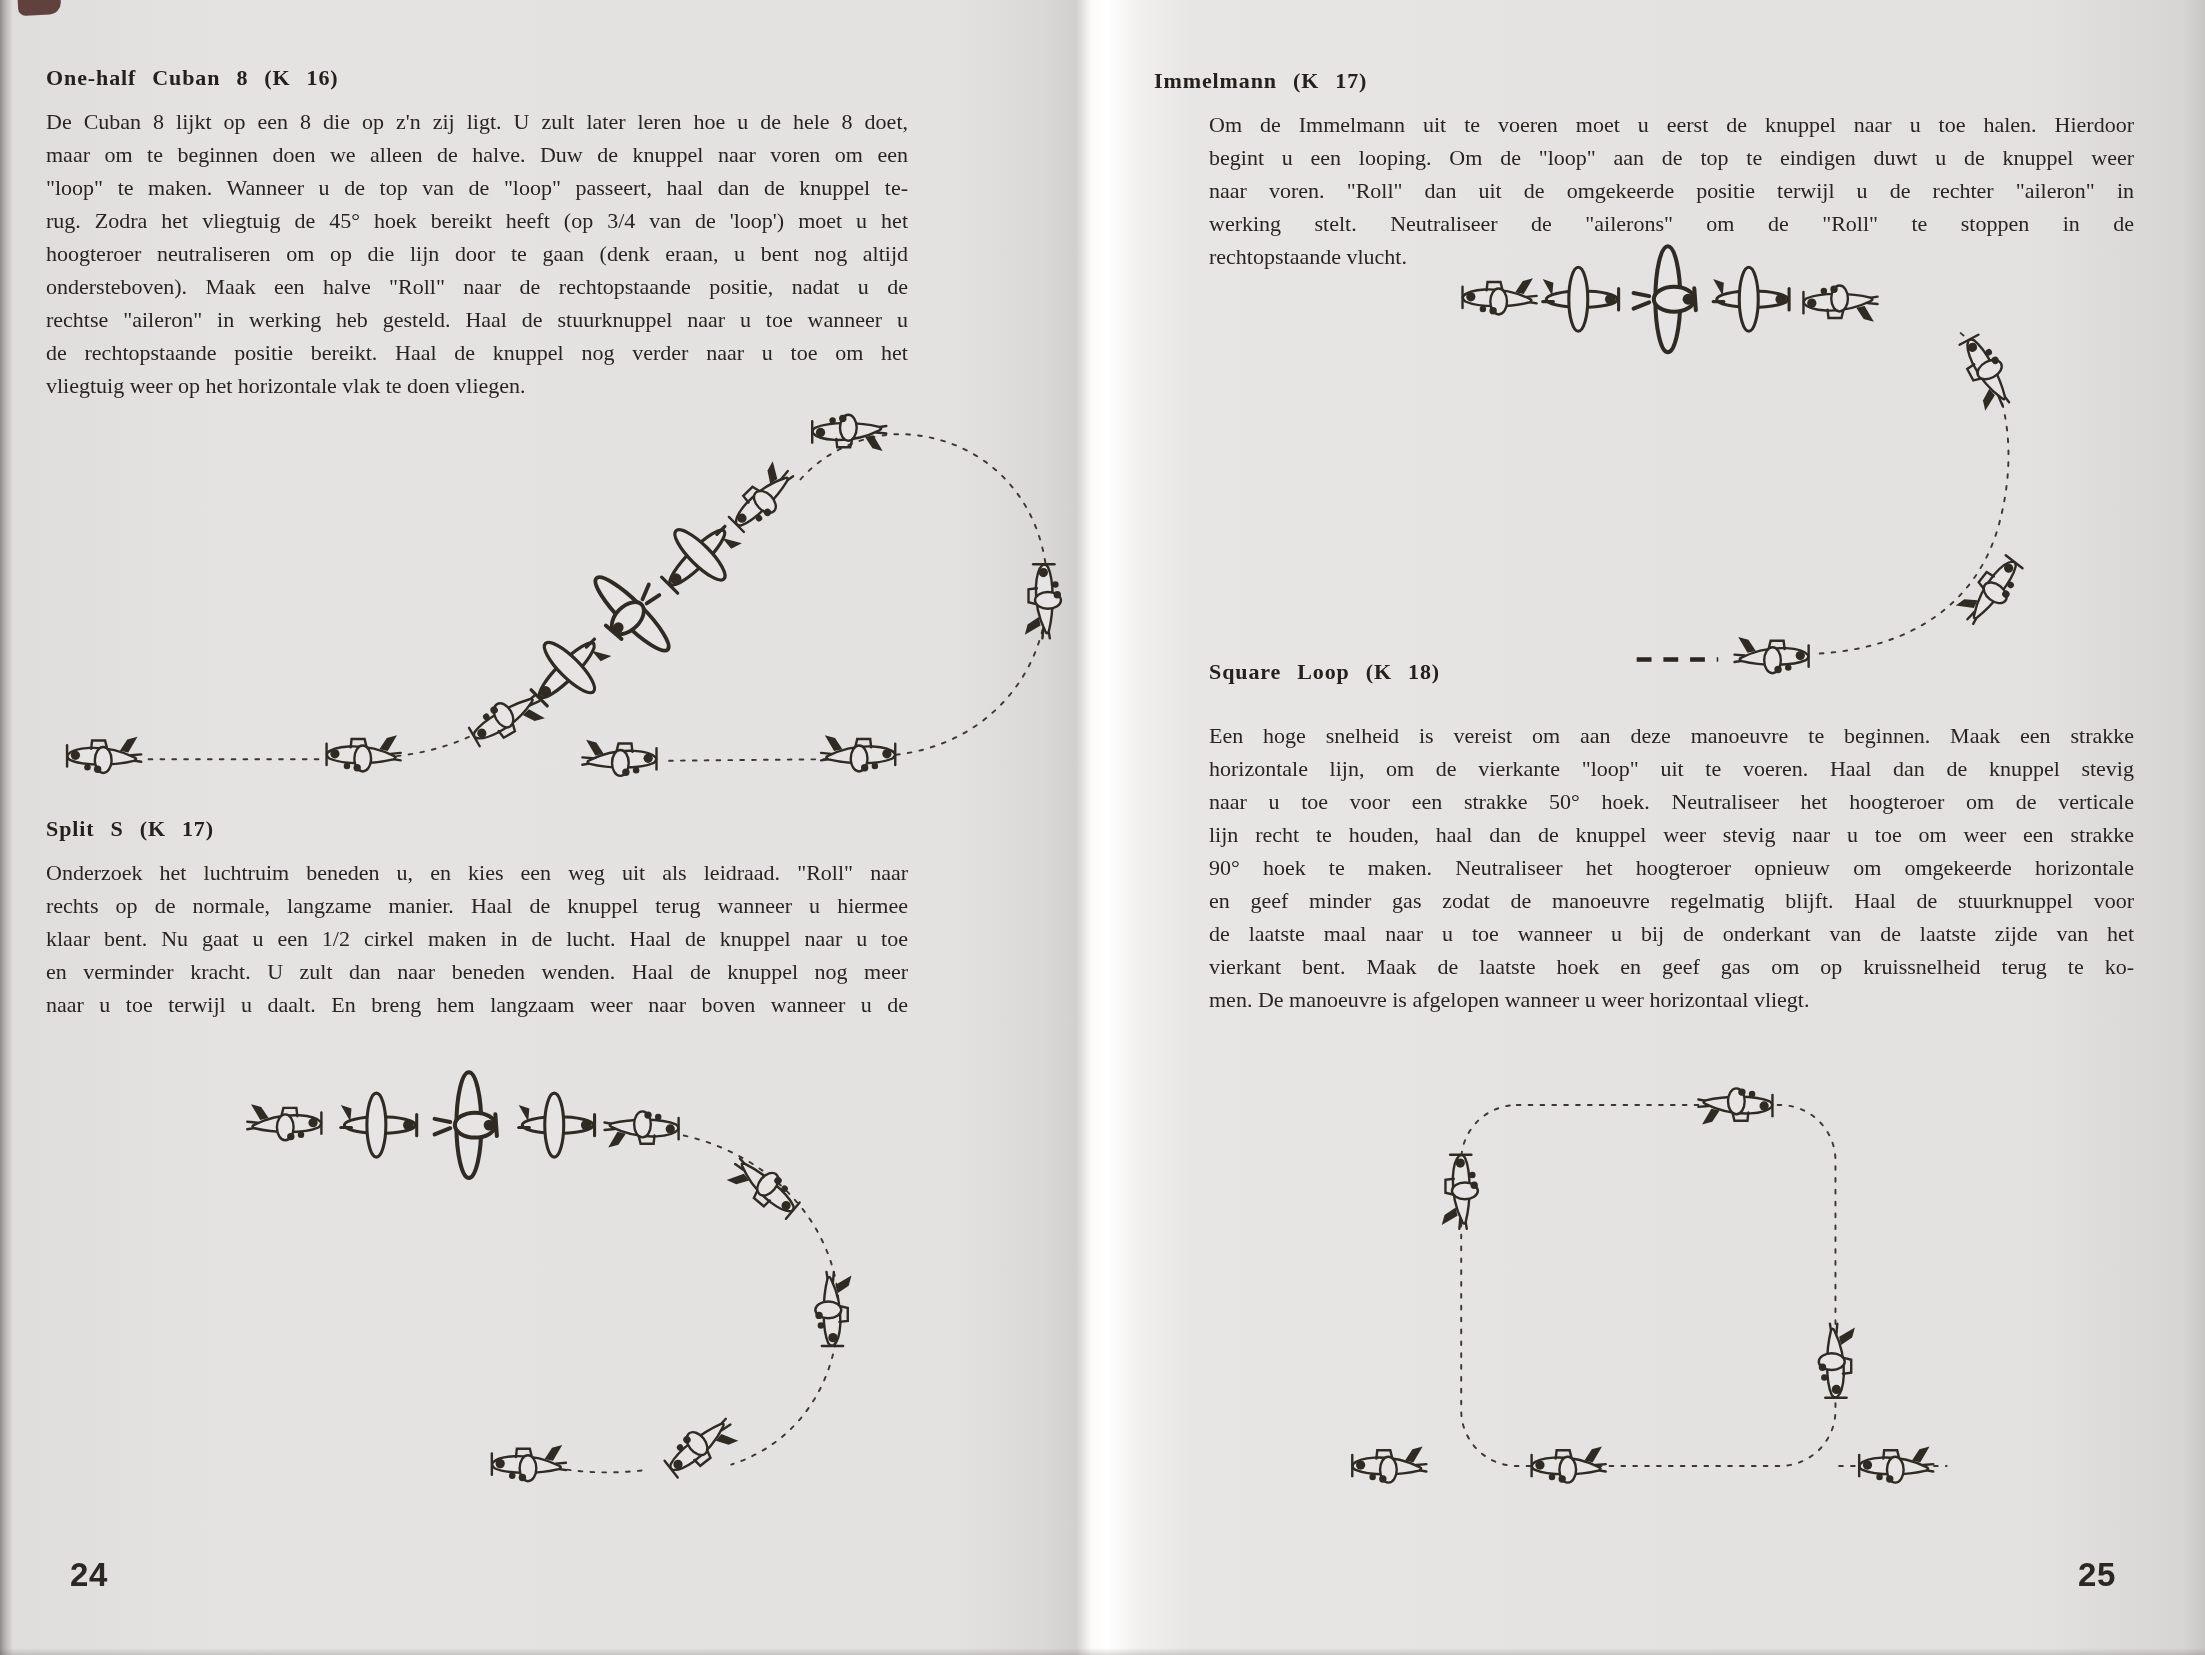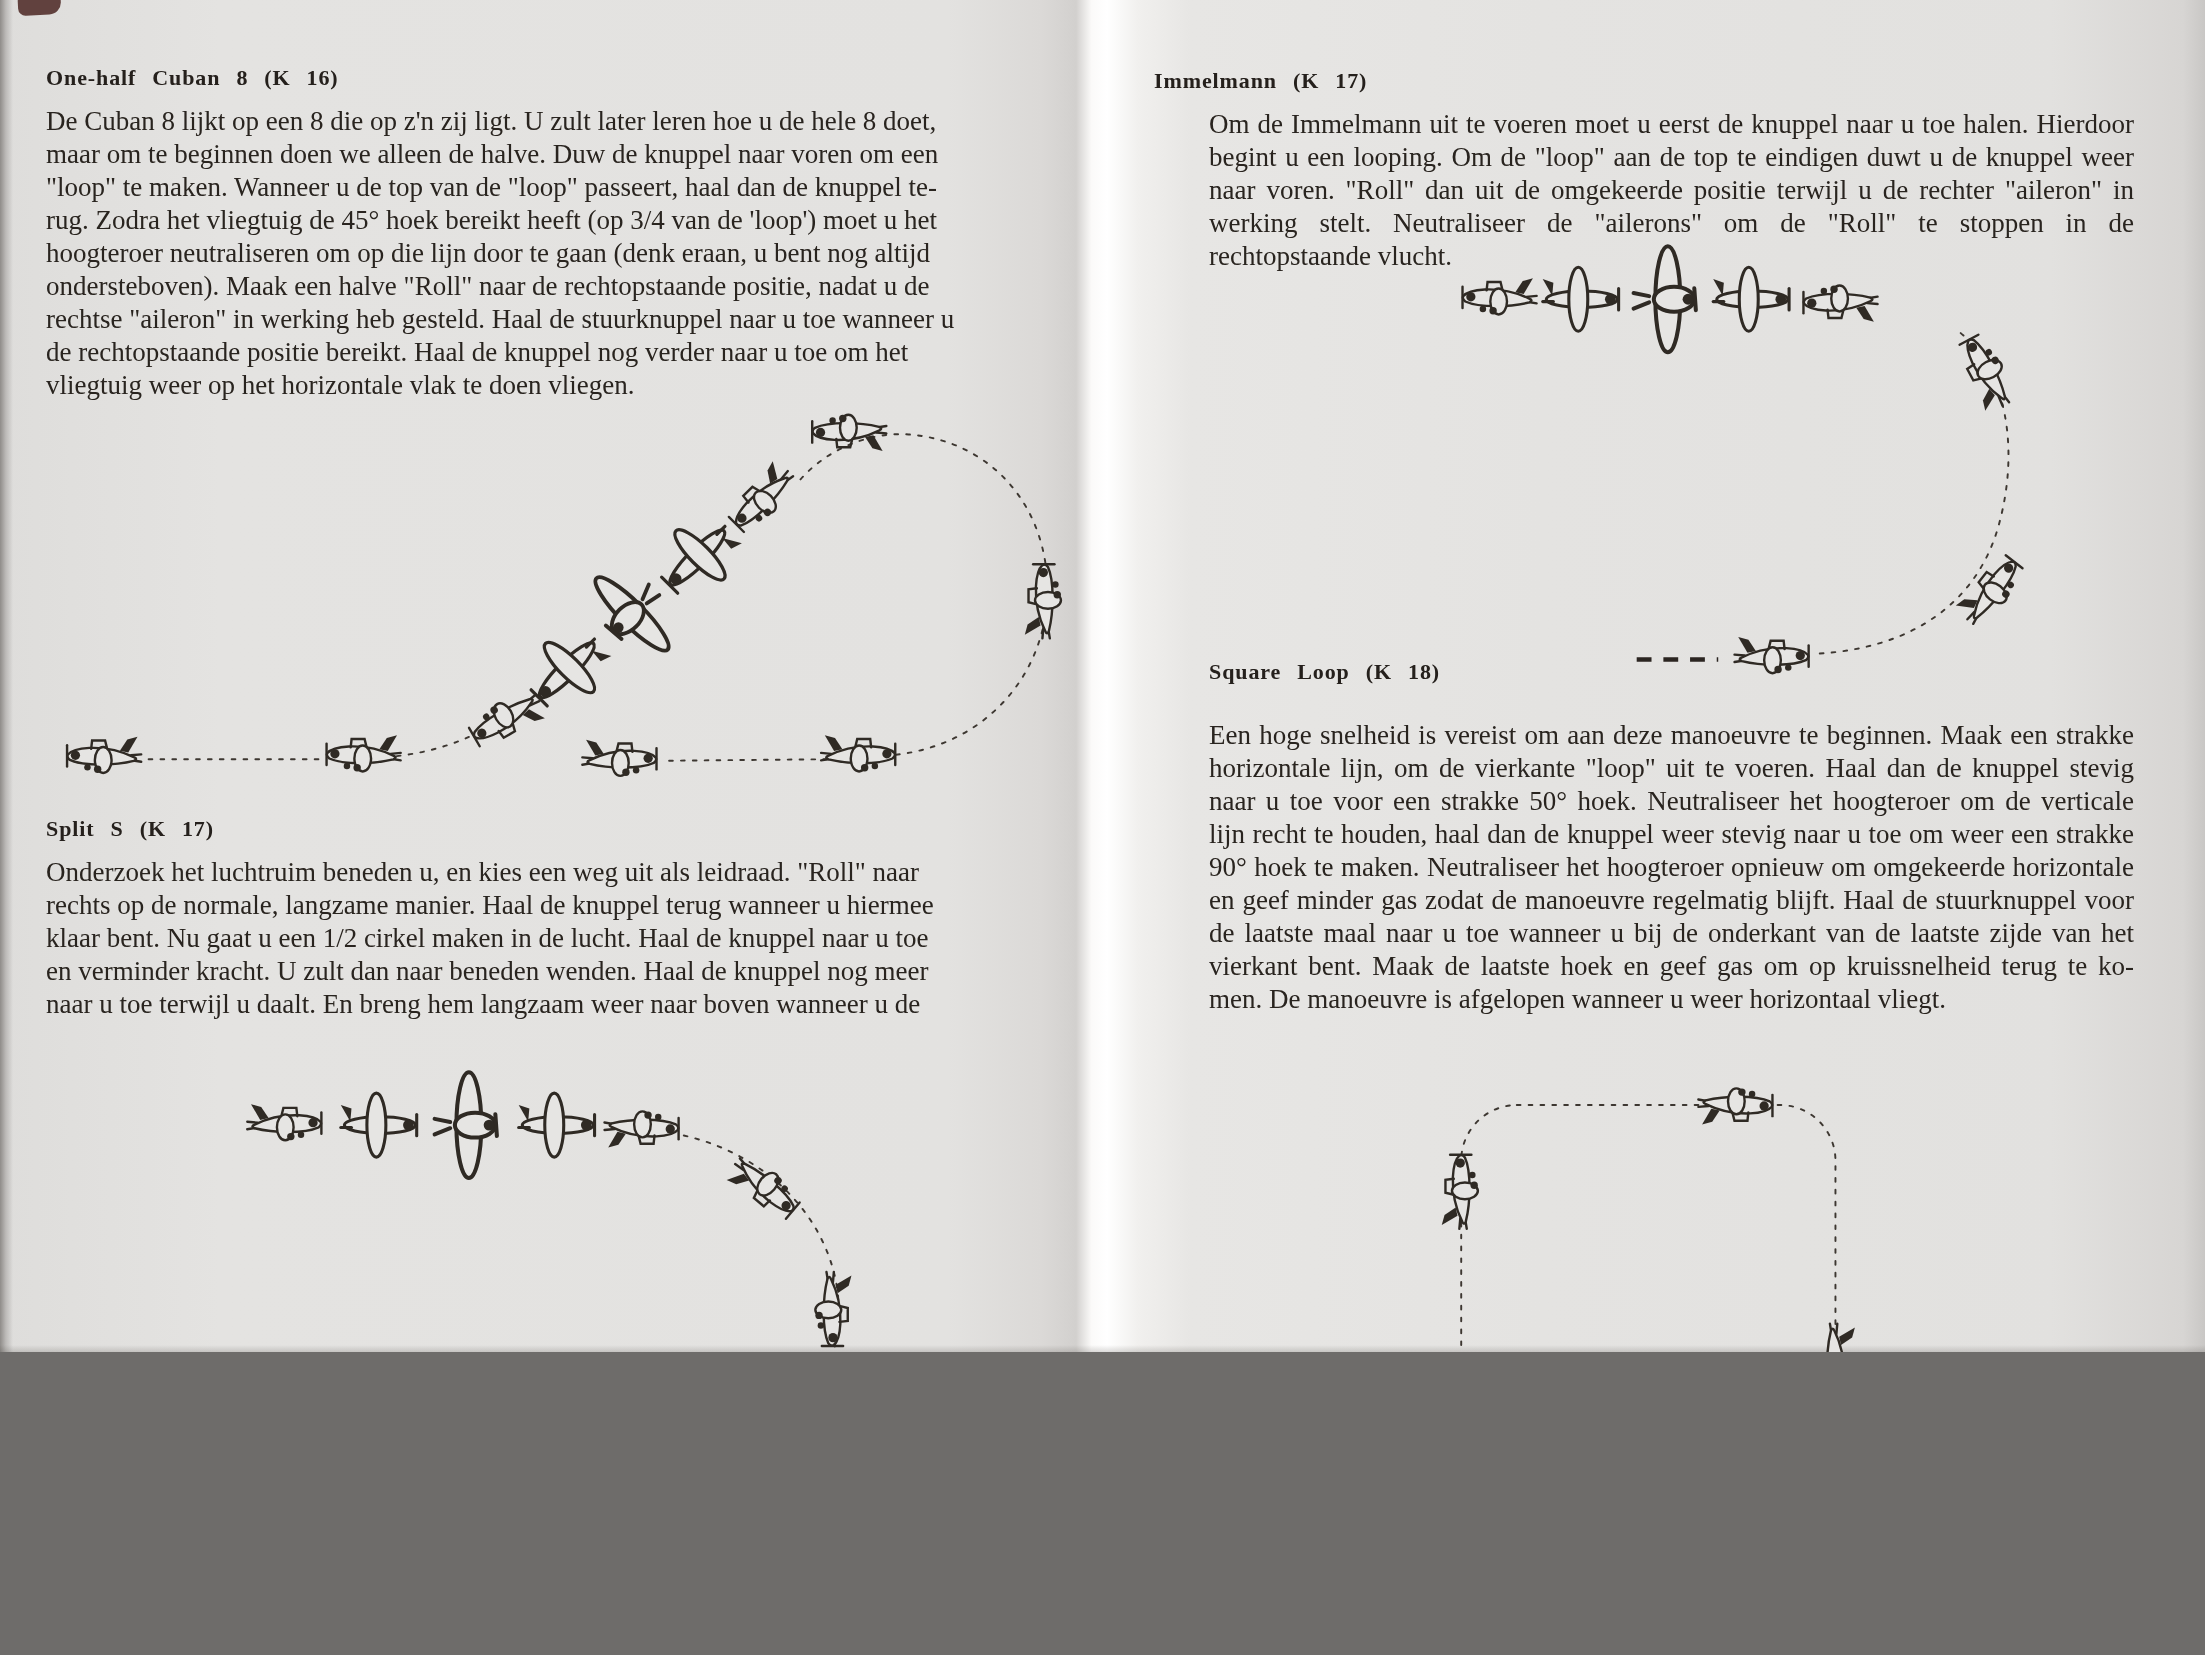--- a/index.html
+++ b/index.html
@@ -1,34 +1,34 @@
 <!DOCTYPE html>
 <html style="font-size:12px"><head>
 <meta charset="utf-8">
 <style>
   html,body{margin:0;padding:0;background:#6e6c6a;}
   .scan{
-    position:relative;width:2205px;height:1352px;overflow:hidden;
+    position:relative;width:2205px;height:1655px;overflow:hidden;
     color:#272220;
     font-family:"Liberation Serif","DejaVu Serif",serif;
     background:linear-gradient(90deg,
       #dedddb 0%, #e4e3e1 10%, #e3e2e0 43%,
       #dbd9d7 47.2%, #d2d0ce 48.8%, #fbfaf9 49.5%,
       #ffffff 50.2%, #f1f0ee 51.6%, #e7e6e4 54%,
       #e4e3e1 70%, #e2e1df 93%, #d7d5d3 99%, #c9c7c5 100%);
   }
   .edge-left{position:absolute;left:0;top:0;width:13.3px;height:100%;
     background:linear-gradient(90deg,#8f8c89 0%,#bcbab8 45%,rgba(188,186,184,0) 100%);}
   .edge-bottom{position:absolute;left:0;bottom:0;width:100%;height:7.4px;
     background:linear-gradient(0deg,rgba(60,55,50,.18),rgba(60,55,50,0));}
   .smudge{position:absolute;left:18px;top:-3px;width:43px;height:18px;
     background:#53302c;border-radius:3px 4.4px 12px 7.4px;opacity:.9;transform:rotate(-3deg);}
   .heading{position:absolute;font-weight:700;font-size:22px;letter-spacing:0.9px;
     word-spacing:9.6px;white-space:nowrap;color:#25201c;}
-  .para{position:absolute;font-size:27px;line-height:33px;color:#29241f;}
+  .para{position:absolute;font-size:22px;line-height:33px;color:#29241f;}
   .tline{white-space:nowrap;height:33px;text-align:justify;text-align-last:justify;}
   .tline.tlast{text-align-last:left;}
   .pagenum{position:absolute;font-family:Liberation Sans, sans-serif;
     font-weight:700;font-size:33px;letter-spacing:0.7px;color:#2b2723;}
   .diagram{position:absolute;overflow:visible;}
   .dash{fill:none;stroke:#3d3731;stroke-width:2.6;stroke-dasharray:5 11;stroke-linecap:round;}
   .bdash{fill:none;stroke:#2b2521;stroke-width:6;stroke-dasharray:20 16;stroke-linecap:butt;}
   .pl{stroke:#2f2a24;stroke-width:2.6;fill:none;stroke-linecap:round;}
   .pf{fill:#2f2a24;stroke:none;}
   .plf{fill:#e6e5e3;stroke:#2f2a24;stroke-width:2.6;stroke-linejoin:round;}

